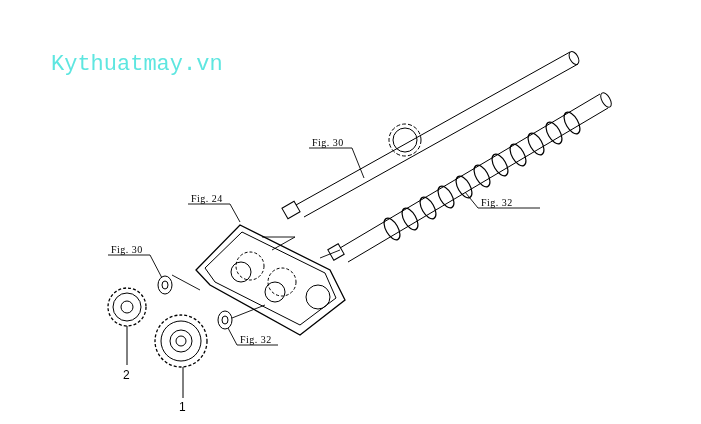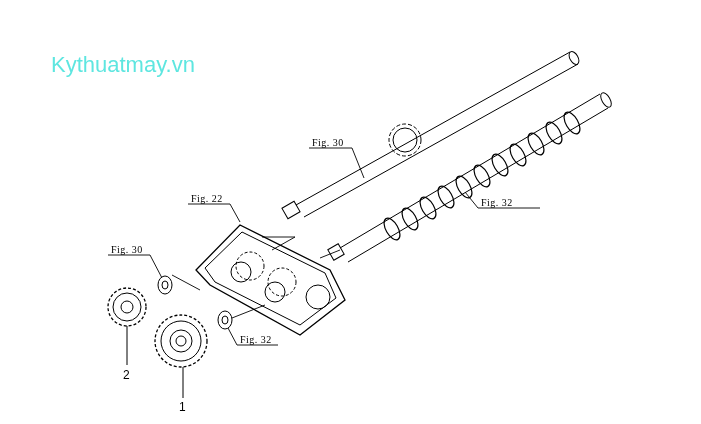--- a/index.html
+++ b/index.html
@@ -1,17 +1,17 @@
 <!DOCTYPE html>
 <html><head>
   <meta charset="utf-8">
   <style>
     html, body { margin: 0; padding: 0; background: #ffffff; }
     body { width: 701px; height: 424px; position: relative; overflow: hidden; font-family: "DejaVu Sans", sans-serif; }
-    .watermark { position: absolute; left: 51px; top: 52px; font-family: Liberation Sans, sans-serif; font-size: 22px; color: #5ee6e0; letter-spacing: 0px; }
+    .watermark { position: absolute; left: 51px; top: 52px; font-family: Liberation Mono, monospace; font-size: 22px; color: #5ee6e0; letter-spacing: 0px; }
     .label { position: absolute; font-family: Liberation Serif, serif; font-size: 10px; color: #000; letter-spacing: 0.5px; }
     .num { position: absolute; font-family: "Liberation Sans", sans-serif; font-size: 12px; color: #000; }
     svg.diagram { position: absolute; left: 0; top: 0; }
   </style>
 </head>
 <body>
 
 <div class="watermark">Kythuatmay.vn</div>
 
 <svg class="diagram" width="701" height="424" viewBox="0 0 701 424" fill="none" stroke="#000" stroke-width="1">
@@ -93,18 +93,18 @@
     <polyline points="237,345 228,328"></polyline>
     <polyline points="172,275 200,290"></polyline>
     <polyline points="232,318 265,305"></polyline>
     <polyline points="262,237 295,237 272,250"></polyline>
     <polyline points="320,258 340,250"></polyline>
   </g>
 </svg>
 
 <div class="label" style="left:312px;top:137px;">Fig. 30</div>
 <div class="label" style="left:481px;top:197px;">Fig. 32</div>
-<div class="label" style="left:191px;top:193px;">Fig. 22</div>
+<div class="label" style="left:191px;top:193px;">Fig. 24</div>
 <div class="label" style="left:111px;top:244px;">Fig. 30</div>
 <div class="label" style="left:240px;top:334px;">Fig. 32</div>
 
 <div class="num" style="left:123px;top:368px;">2</div>
 <div class="num" style="left:179px;top:400px;">1</div>
 
 </body></html>

